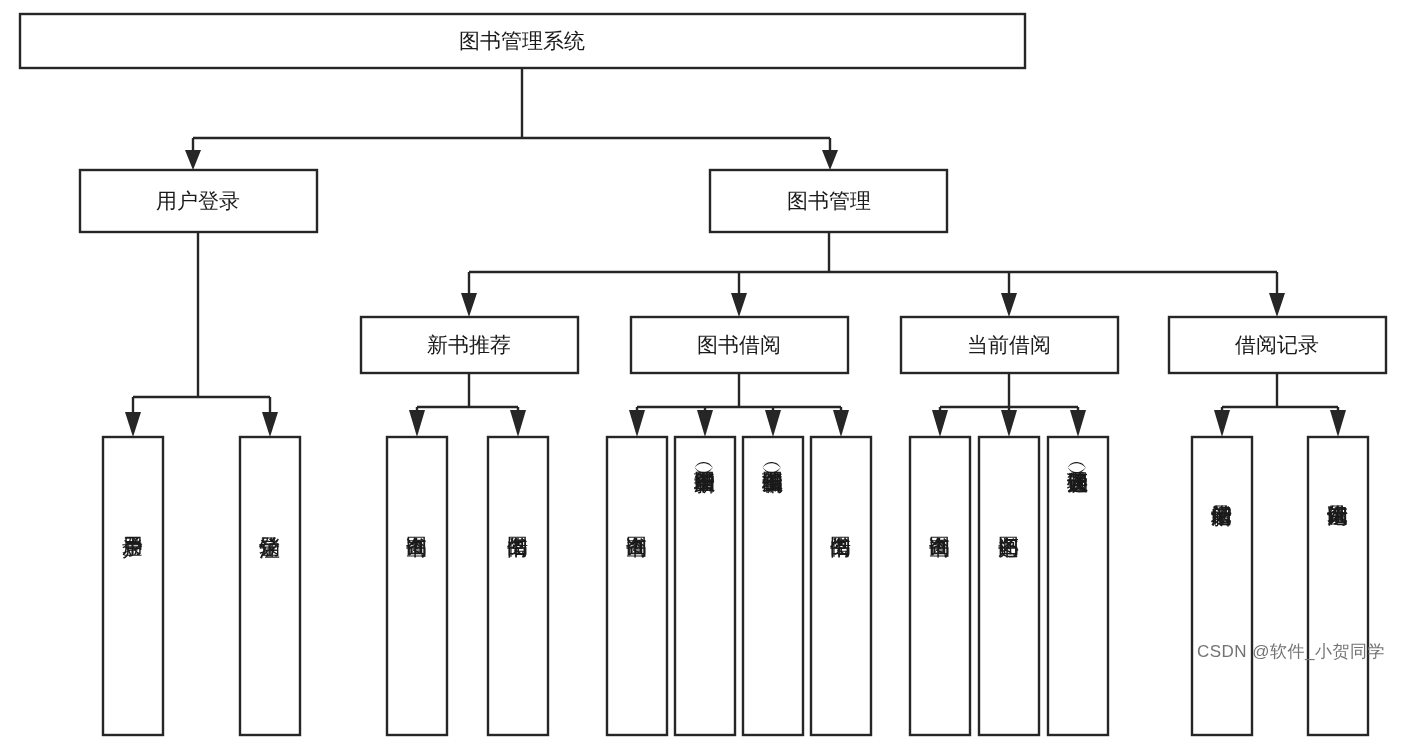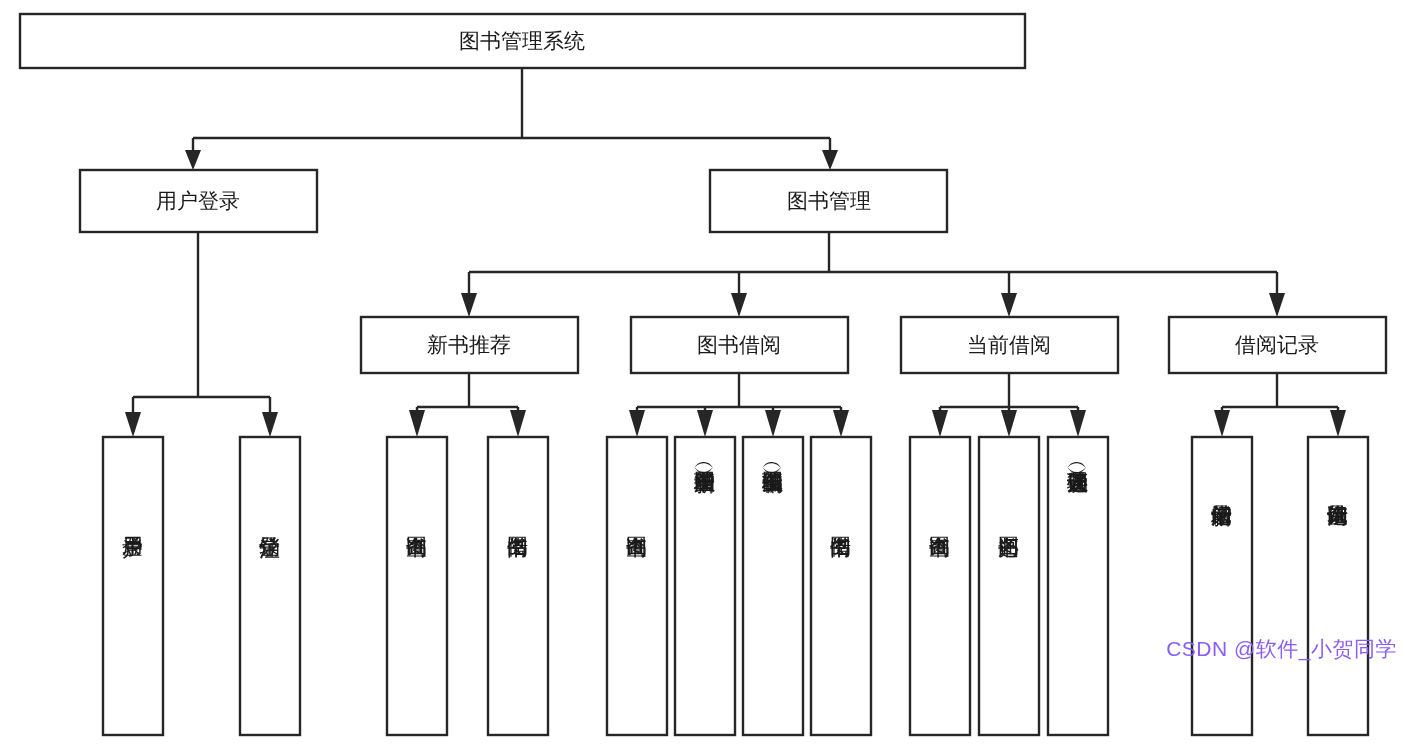--- a/index.html
+++ b/index.html
@@ -49,25 +49,25 @@
     stroke: #262626;
     stroke-width: 2.4;
     fill: none;
   }
   .arrow-head {
     fill: #262626;
     stroke: none;
   }
   .watermark {
     position: absolute;
-    right: 8px;
+    right: 20px;
     bottom: 6px;
     font-family: "Liberation Sans", sans-serif;
-    font-size: 21px;
-    color: #8b5cf6;
+    font-size: 17px;
+    color: #737373;
     letter-spacing: 0.5px;
     white-space: nowrap;
     user-select: none;
   }
 </style>
 </head>
 <body>
 
 <div id="diagram-root">
   <svg id="flow-svg" viewBox="0 0 1405 747" xmlns="http://www.w3.org/2000/svg">

